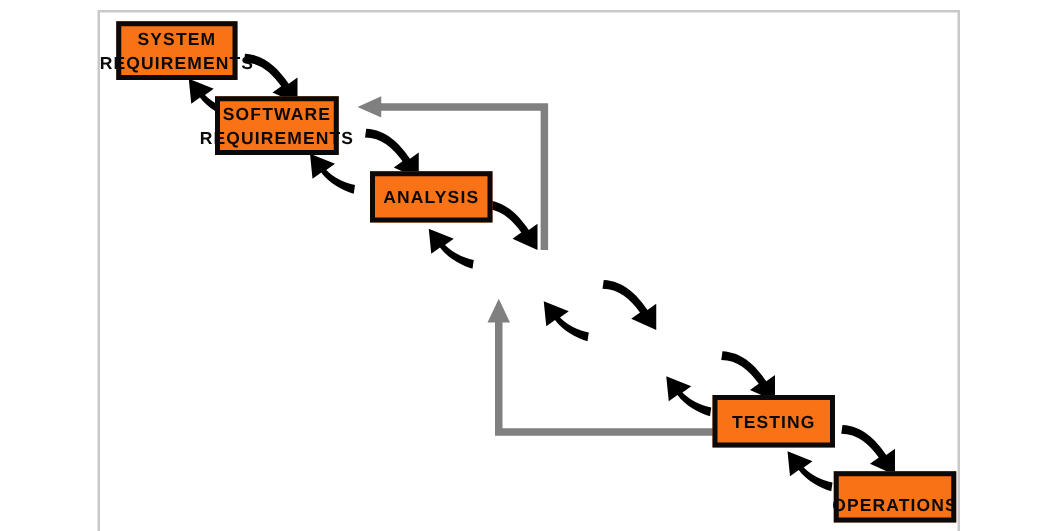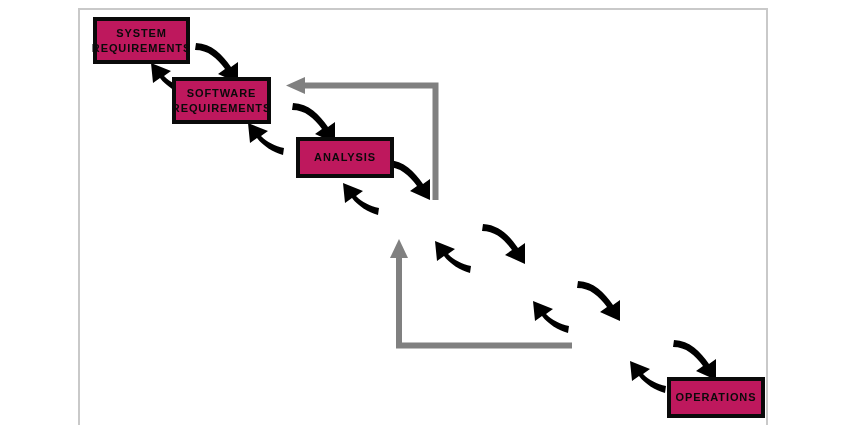--- a/index.html
+++ b/index.html
@@ -30,29 +30,29 @@
   #diagram {
     position: absolute;
     left: 0;
     top: 0;
     width: 850px;
     height: 425px;
   }
   .stage-box {
     position: absolute;
     box-sizing: border-box;
-    background: #be185d;
+    background: #f97316;
     border: 4px solid #0a0a0a;
     display: flex;
     align-items: center;
     justify-content: center;
     text-align: center;
     color: #0a0a0a;
     font-weight: bold;
-    font-size: 11px;
+    font-size: 14px;
     letter-spacing: 0.9px;
     line-height: 1.35;
     font-family: "Liberation Sans", sans-serif;
     z-index: 5;
   }
   .stage-box span {
     display: block;
     padding: 0 4px;
     white-space: pre-line;
   }
@@ -135,18 +135,21 @@
     <span>SOFTWARE
 REQUIREMENTS</span>
   </div>
 
   <div class="stage-box" style="left:296px; top:137px; width:98px; height:41px;">
     <span>ANALYSIS</span>
   </div>
 
 
 
+  <div class="stage-box" style="left:570px; top:316px; width:98px; height:42px;">
+    <span>TESTING</span>
+  </div>
 
-  <div class="stage-box" style="left:667px; top:377px; width:98px; height:41px;">
+  <div class="stage-box" style="left:667px; top:377px; width:98px; height:41px;align-items:flex-end;">
     <span>OPERATIONS</span>
   </div>
 
 </div>
 
 </body></html>

